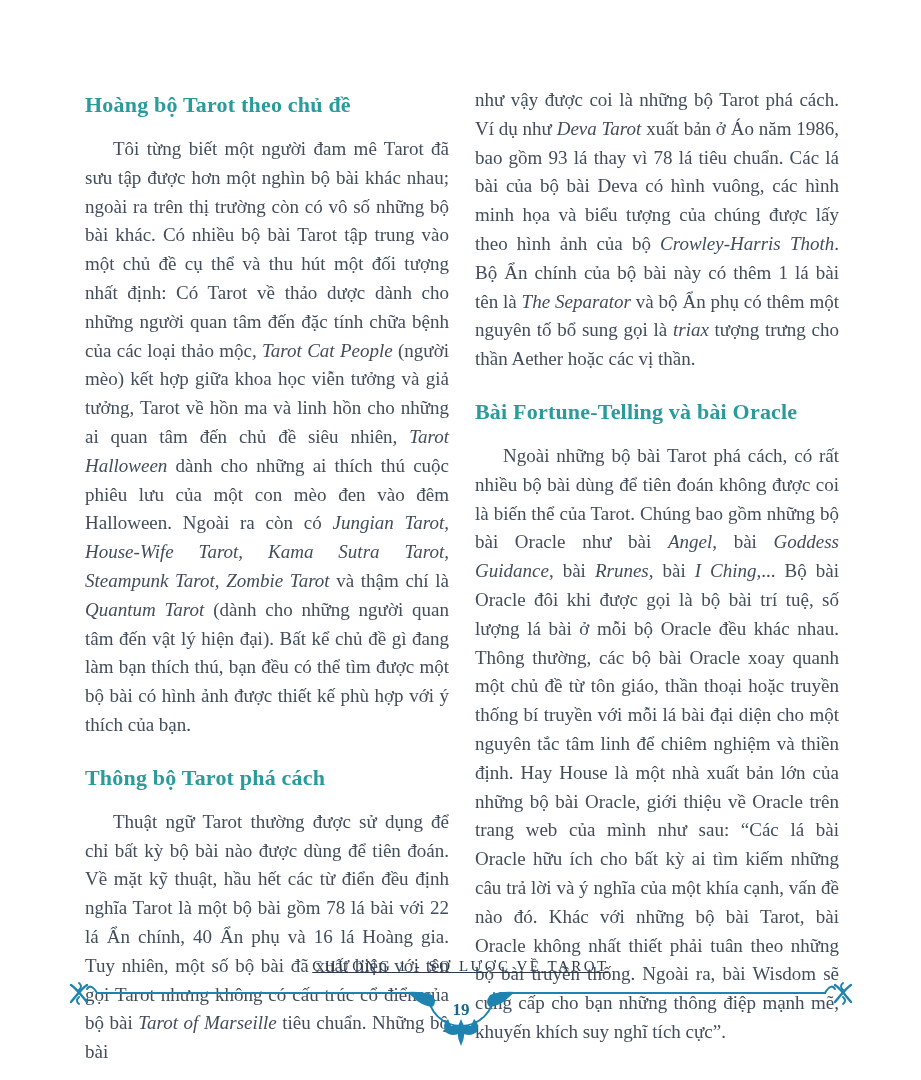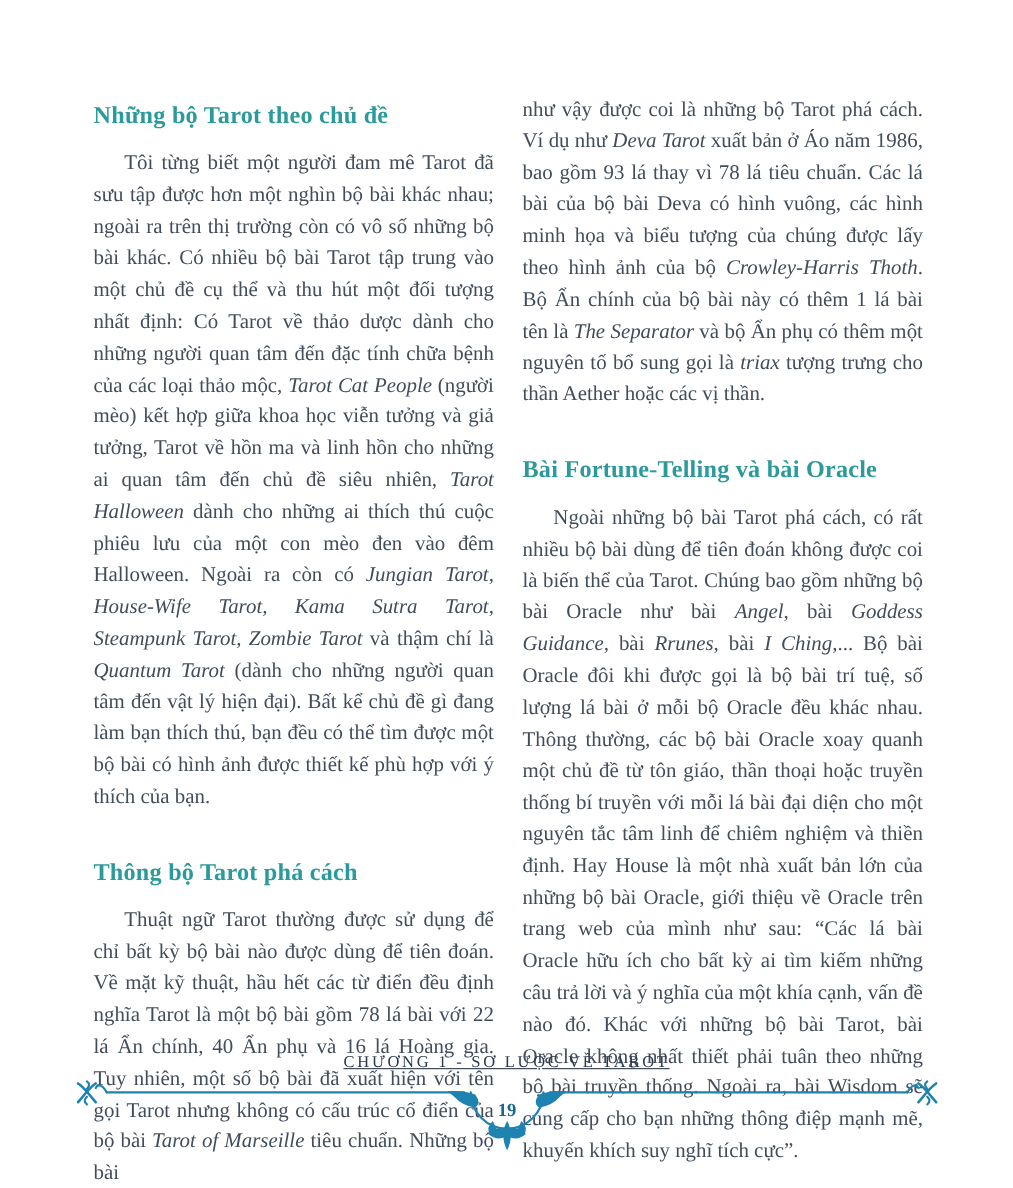--- a/index.html
+++ b/index.html
@@ -34,21 +34,21 @@
   }
   .col-heading + .body-para { margin-top: 0; }
   .body-para {
     font-size: 19px;
     line-height: 28.8px;
     color: var(--body-color);
     text-align: justify;
     text-indent: 28px;
     margin: 0 0 0 0;
   }
-  .body-para + .col-heading { margin-top: 40px; font-family: Liberation Serif, serif; }
+  .body-para + .col-heading { margin-top: 25px; font-family: Liberation Serif, serif; }
   .body-para.no-indent { text-indent: 0; }
   .footer {
     position: absolute;
     left: 0; top: 958px;
     width: 921px;
     text-align: center;
   }
   .chapter-label {
     font-family: "Liberation Serif", serif;
     font-size: 15px;
@@ -57,21 +57,21 @@
     margin-bottom: 6px;
     text-decoration: underline;
   }
   .divider-svg { display: block; margin: 0 auto; }
 </style>
 </head>
 <body>
 
 <div class="content">
   <div class="column">
-      <h2 class="col-heading">Những bộ Tarot theo chủ đề</h2>
+      <h2 class="col-heading">Hoàng bộ Tarot theo chủ đề</h2>
       <p class="body-para"><span>Tôi từng biết một người đam mê Tarot đã sưu tập được hơn một nghìn bộ bài khác nhau; ngoài ra trên thị trường còn có vô số những bộ bài khác. Có nhiều bộ bài Tarot tập trung vào một chủ đề cụ thể và thu hút một đối tượng nhất định: Có Tarot về thảo dược dành cho những người quan tâm đến đặc tính chữa bệnh của các loại thảo mộc, </span><em>Tarot Cat People</em><span> (người mèo) kết hợp giữa khoa học viễn tưởng và giả tưởng, Tarot về hồn ma và linh hồn cho những ai quan tâm đến chủ đề siêu nhiên, </span><em>Tarot Halloween</em><span> dành cho những ai thích thú cuộc phiêu lưu của một con mèo đen vào đêm Halloween. Ngoài ra còn có </span><em>Jungian Tarot, House-Wife Tarot, Kama Sutra Tarot, Steampunk Tarot, Zombie Tarot</em><span> và thậm chí là </span><em>Quantum Tarot</em><span> (dành cho những người quan tâm đến vật lý hiện đại). Bất kể chủ đề gì đang làm bạn thích thú, bạn đều có thể tìm được một bộ bài có hình ảnh được thiết kế phù hợp với ý thích của bạn.</span></p>
       <h2 class="col-heading">Thông bộ Tarot phá cách</h2>
       <p class="body-para"><span>Thuật ngữ Tarot thường được sử dụng để chỉ bất kỳ bộ bài nào được dùng để tiên đoán. Về mặt kỹ thuật, hầu hết các từ điển đều định nghĩa Tarot là một bộ bài gồm 78 lá bài với 22 lá Ẩn chính, 40 Ẩn phụ và 16 lá Hoàng gia. Tuy nhiên, một số bộ bài đã xuất hiện với tên gọi Tarot nhưng không có cấu trúc cổ điển của bộ bài </span><em>Tarot of Marseille</em><span> tiêu chuẩn. Những bộ bài</span></p>
     </div>
   <div class="column">
       <p class="body-para no-indent"><span>như vậy được coi là những bộ Tarot phá cách. Ví dụ như </span><em>Deva Tarot</em><span> xuất bản ở Áo năm 1986, bao gồm 93 lá thay vì 78 lá tiêu chuẩn. Các lá bài của bộ bài Deva có hình vuông, các hình minh họa và biểu tượng của chúng được lấy theo hình ảnh của bộ </span><em>Crowley-Harris Thoth</em><span>. Bộ Ẩn chính của bộ bài này có thêm 1 lá bài tên là </span><em>The Separator</em><span> và bộ Ẩn phụ có thêm một nguyên tố bổ sung gọi là </span><em>triax</em><span> tượng trưng cho thần Aether hoặc các vị thần.</span></p>
       <h2 class="col-heading">Bài Fortune-Telling và bài Oracle</h2>
       <p class="body-para"><span>Ngoài những bộ bài Tarot phá cách, có rất nhiều bộ bài dùng để tiên đoán không được coi là biến thể của Tarot. Chúng bao gồm những bộ bài Oracle như bài </span><em>Angel</em><span>, bài </span><em>Goddess Guidance</em><span>, bài </span><em>Rrunes</em><span>, bài </span><em>I Ching</em><span>,... Bộ bài Oracle đôi khi được gọi là bộ bài trí tuệ, số lượng lá bài ở mỗi bộ Oracle đều khác nhau. Thông thường, các bộ bài Oracle xoay quanh một chủ đề từ tôn giáo, thần thoại hoặc truyền thống bí truyền với mỗi lá bài đại diện cho một nguyên tắc tâm linh để chiêm nghiệm và thiền định. Hay House là một nhà xuất bản lớn của những bộ bài Oracle, giới thiệu về Oracle trên trang web của mình như sau: “Các lá bài Oracle hữu ích cho bất kỳ ai tìm kiếm những câu trả lời và ý nghĩa của một khía cạnh, vấn đề nào đó. Khác với những bộ bài Tarot, bài Oracle không nhất thiết phải tuân theo những bộ bài truyền thống. Ngoài ra, bài Wisdom sẽ cung cấp cho bạn những thông điệp mạnh mẽ, khuyến khích suy nghĩ tích cực”.</span></p>
     </div>
 </div>

